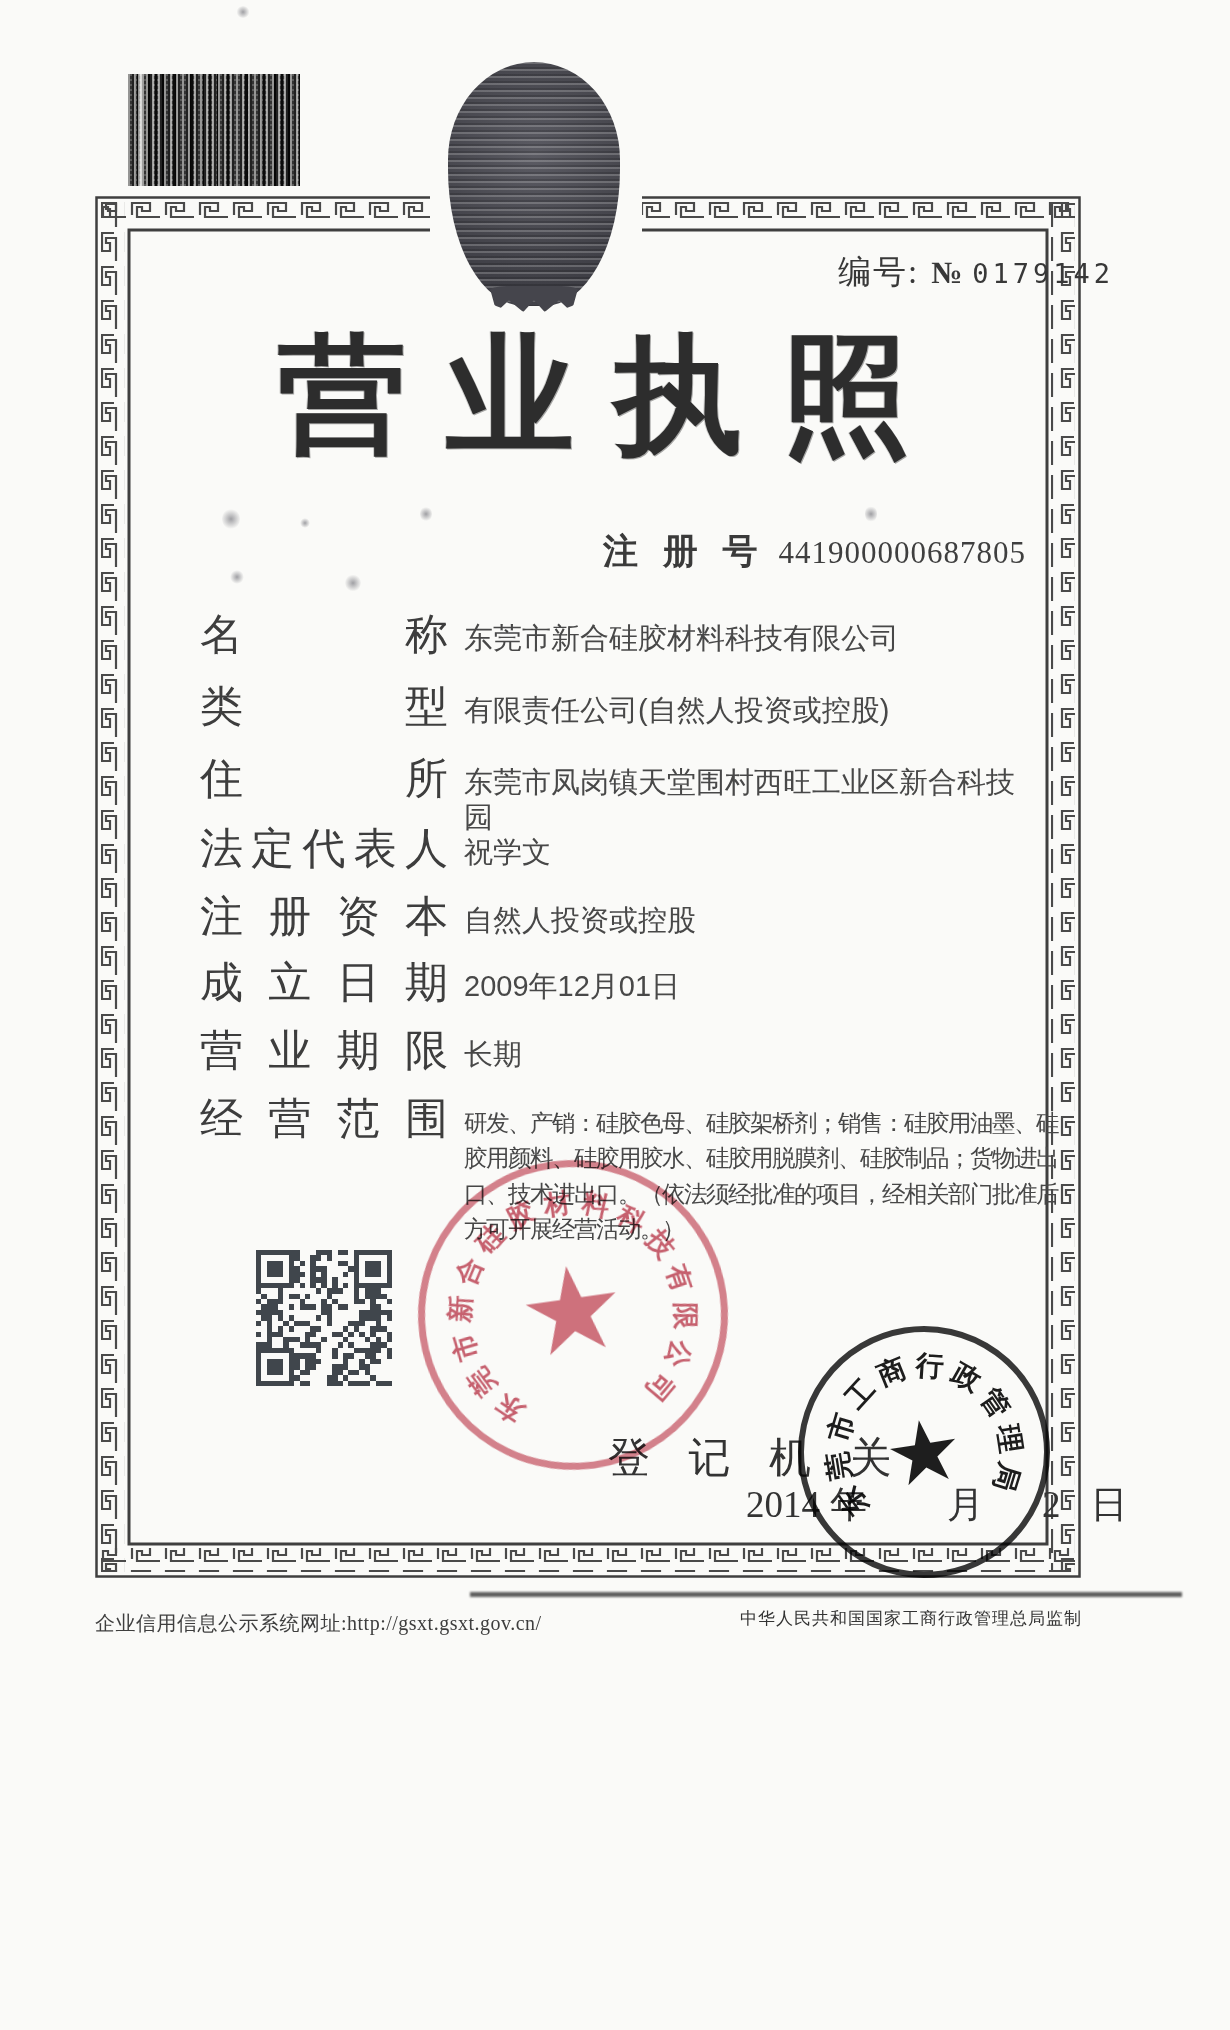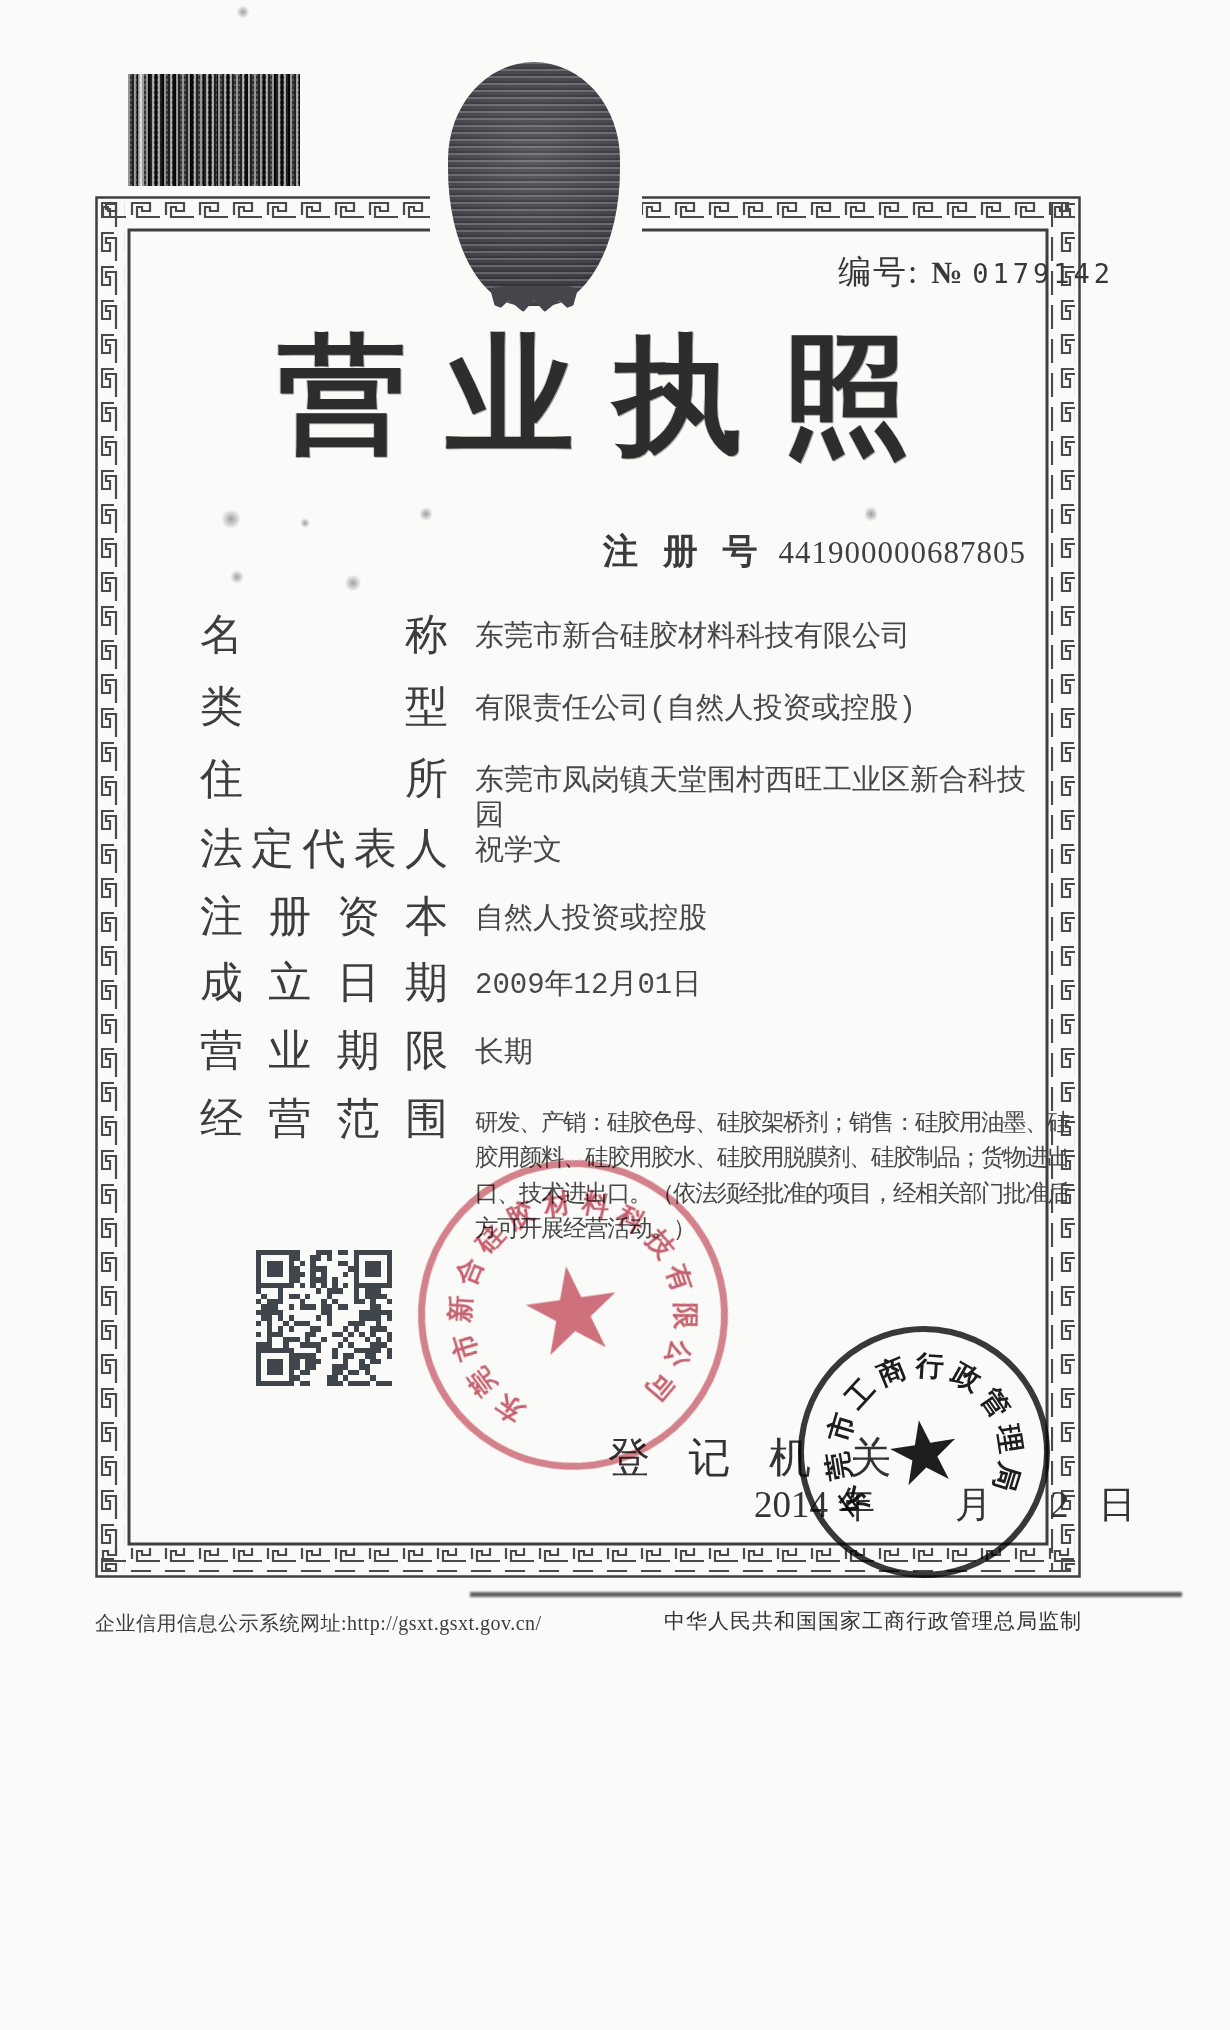--- a/index.html
+++ b/index.html
@@ -49,22 +49,22 @@
   .regno{position:absolute;left:603px;top:528px;z-index:2;display:flex;align-items:baseline;
     font-family:"Liberation Serif","DejaVu Serif",serif;}
   .regno .lbl{font-size:35px;color:#3a3a3a;letter-spacing:8px;font-weight:bold;}
   .regno .num{font-size:31px;letter-spacing:1px;margin-left:13px;color:#3f3f3f;}
 
   
   #fields{position:absolute;left:200px;top:612px;width:830px;z-index:2;}
   .frow{position:absolute;left:0;display:flex;align-items:flex-start;}
   .frow .flabel{width:248px;display:flex;justify-content:space-between;flex:none;
     font-family:"Liberation Serif","DejaVu Serif",serif;font-size:43px;font-weight:500;color:#3d3d3d;line-height:1.05;}
-  .frow .fvalue{margin-left:27px;padding-top:9px;font-size:29px;color:#484848;line-height:1.2;
-    font-family:Liberation Mono, monospace;letter-spacing:0;}
+  .frow .fvalue{margin-left:16px;padding-top:9px;font-size:29px;color:#484848;line-height:1.2;
+    font-family:Liberation Sans, sans-serif;letter-spacing:0;}
   .frow.scope .fvalue{width:612px;font-size:23.5px;letter-spacing:-1.5px;line-height:1.5;padding-top:10px;color:#474747;}
 
   
   .qr{position:absolute;left:256px;top:1250px;width:136px;height:136px;z-index:2;
     display:grid;grid-template-columns:repeat(25,1fr);grid-template-rows:repeat(25,1fr);filter:blur(.3px);}
   .qr .m{background:transparent;}
   .qr .m.on{background:#40464c;}
 
   
   .seal{position:absolute;border-radius:50%;mix-blend-mode:multiply;z-index:3;}
@@ -84,21 +84,21 @@
   .registrar{position:absolute;left:608px;top:1430px;z-index:2;
     font-family:"Liberation Serif","DejaVu Serif",serif;font-size:42px;color:#333;letter-spacing:14px;}
   .issue-date{position:absolute;left:742px;top:1480px;z-index:2;display:flex;align-items:baseline;
     font-family:"Liberation Serif","DejaVu Serif",serif;font-size:37px;color:#333;}
 
   
   .streak{position:absolute;left:470px;top:1592px;width:712px;height:5px;background:#3a3a3a;
     opacity:.8;filter:blur(1px);z-index:2;}
   .footer-left{position:absolute;left:95px;top:1610px;z-index:2;font-size:20px;color:#3e3e3e;
     font-family:"Liberation Serif","DejaVu Serif",serif;letter-spacing:.5px;}
-  .footer-right{position:absolute;right:148px;top:1607px;z-index:2;font-size:21px;color:#333;
+  .footer-right{position:absolute;right:148px;top:1607px;z-index:2;font-size:17px;color:#333;
     font-family:"Liberation Serif","DejaVu Serif",serif;letter-spacing:1px;}
 
   
   .smudge{position:absolute;z-index:2;border-radius:50%;
     background:radial-gradient(circle,rgba(70,70,80,.5) 0%,rgba(70,70,80,0) 70%);}
 </style>
 </head>
 <body>
 
 <div class="page">
@@ -855,21 +855,21 @@
       <span class="ch" style="transform: translate(-50%, -50%) rotate(39.4286deg) translateY(-112px);">科</span>
       <span class="ch" style="transform: translate(-50%, -50%) rotate(59.1429deg) translateY(-112px);">技</span>
       <span class="ch" style="transform: translate(-50%, -50%) rotate(78.8571deg) translateY(-112px);">有</span>
       <span class="ch" style="transform: translate(-50%, -50%) rotate(98.5714deg) translateY(-112px);">限</span>
       <span class="ch" style="transform: translate(-50%, -50%) rotate(118.286deg) translateY(-112px);">公</span>
       <span class="ch" style="transform: translate(-50%, -50%) rotate(138deg) translateY(-112px);">司</span>
     </div>
 
   <div class="registrar">登 记 机 关</div>
   <div class="issue-date" id="issueDate">
-      <span style="margin-left: 12px;">2014</span>
+      <span style="margin-left: 4px;">2014</span>
       <span style="margin-left: 10px;">年</span>
       <span style="margin-left: 80px;">月</span>
       <span style="margin-left: 58px;">2</span>
       <span style="margin-left: 30px;">日</span>
     </div>
 
   <div class="seal registry-seal" id="registrySeal">
     <span class="star">★</span>
   <span class="ch" style="transform: translate(-50%, -50%) rotate(-116deg) translateY(-86px);">东</span>
       <span class="ch" style="transform: translate(-50%, -50%) rotate(-90.2222deg) translateY(-86px);">莞</span>

